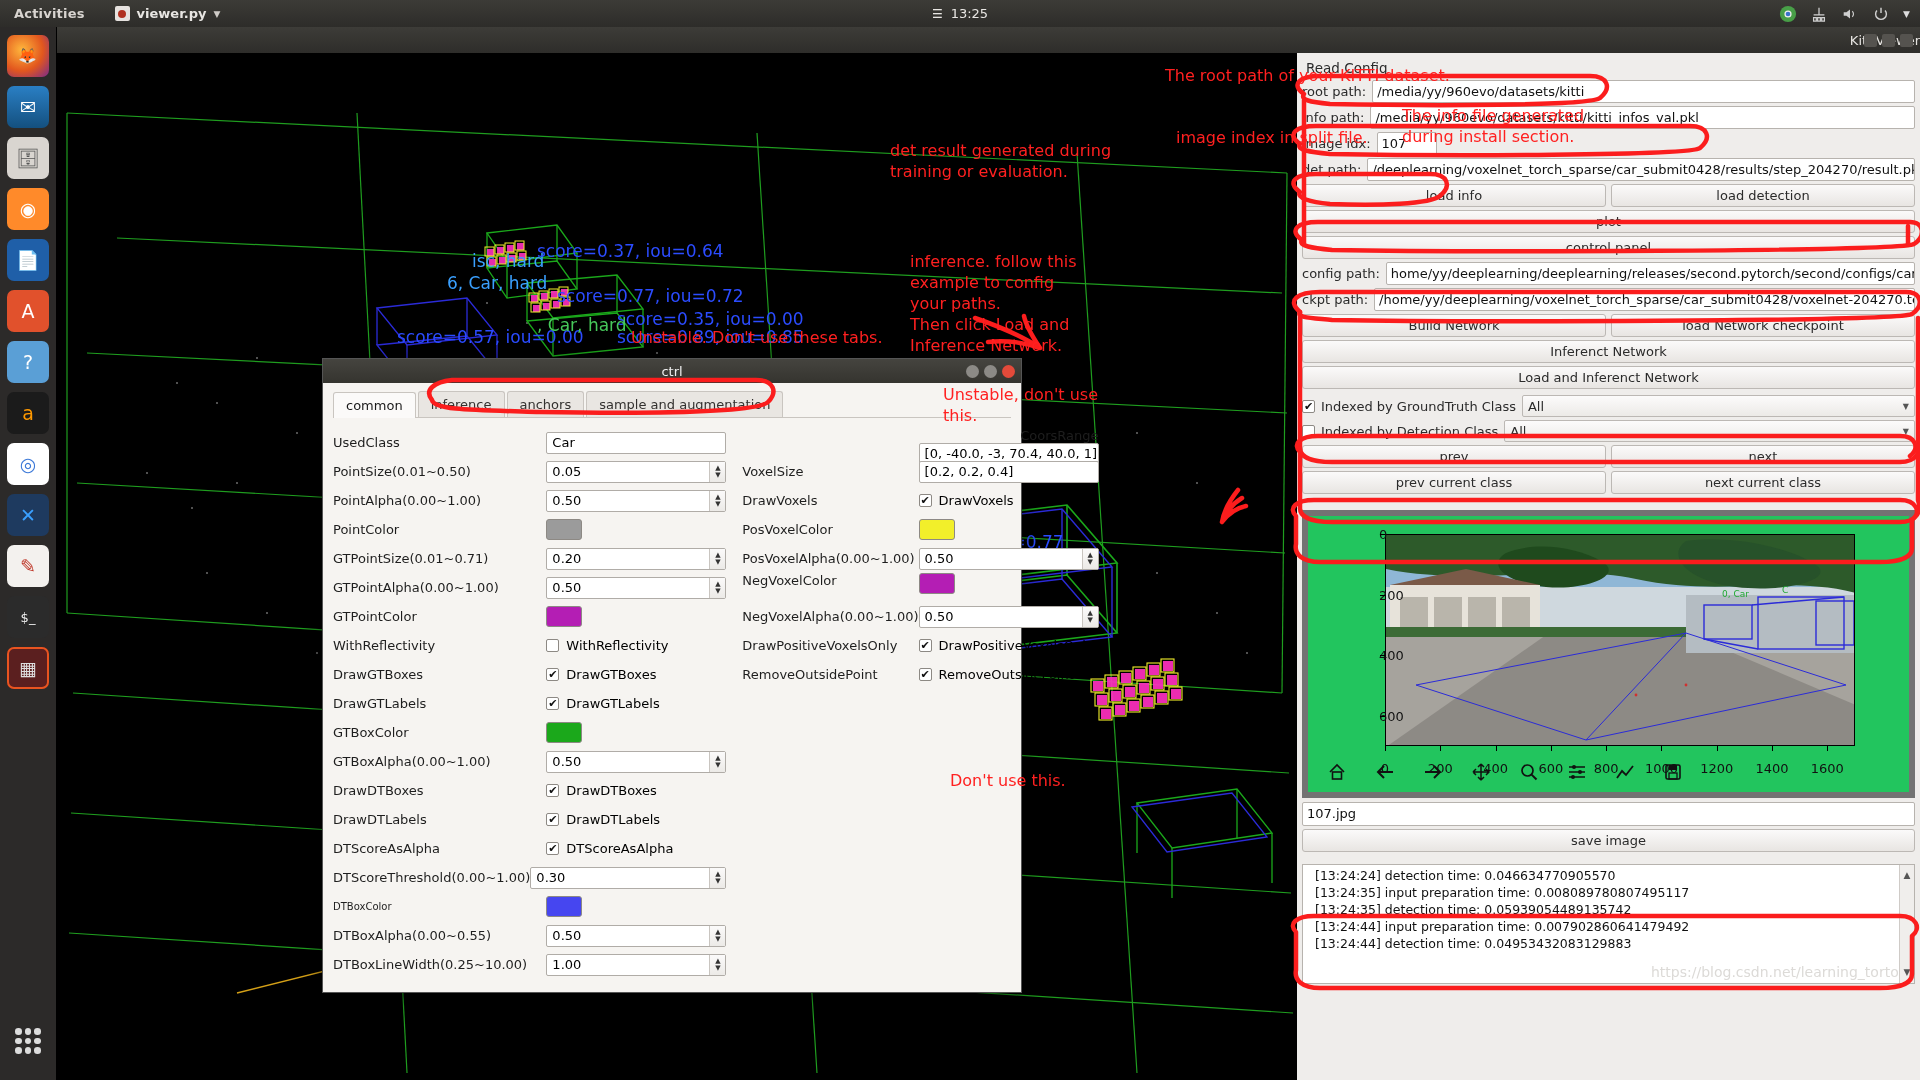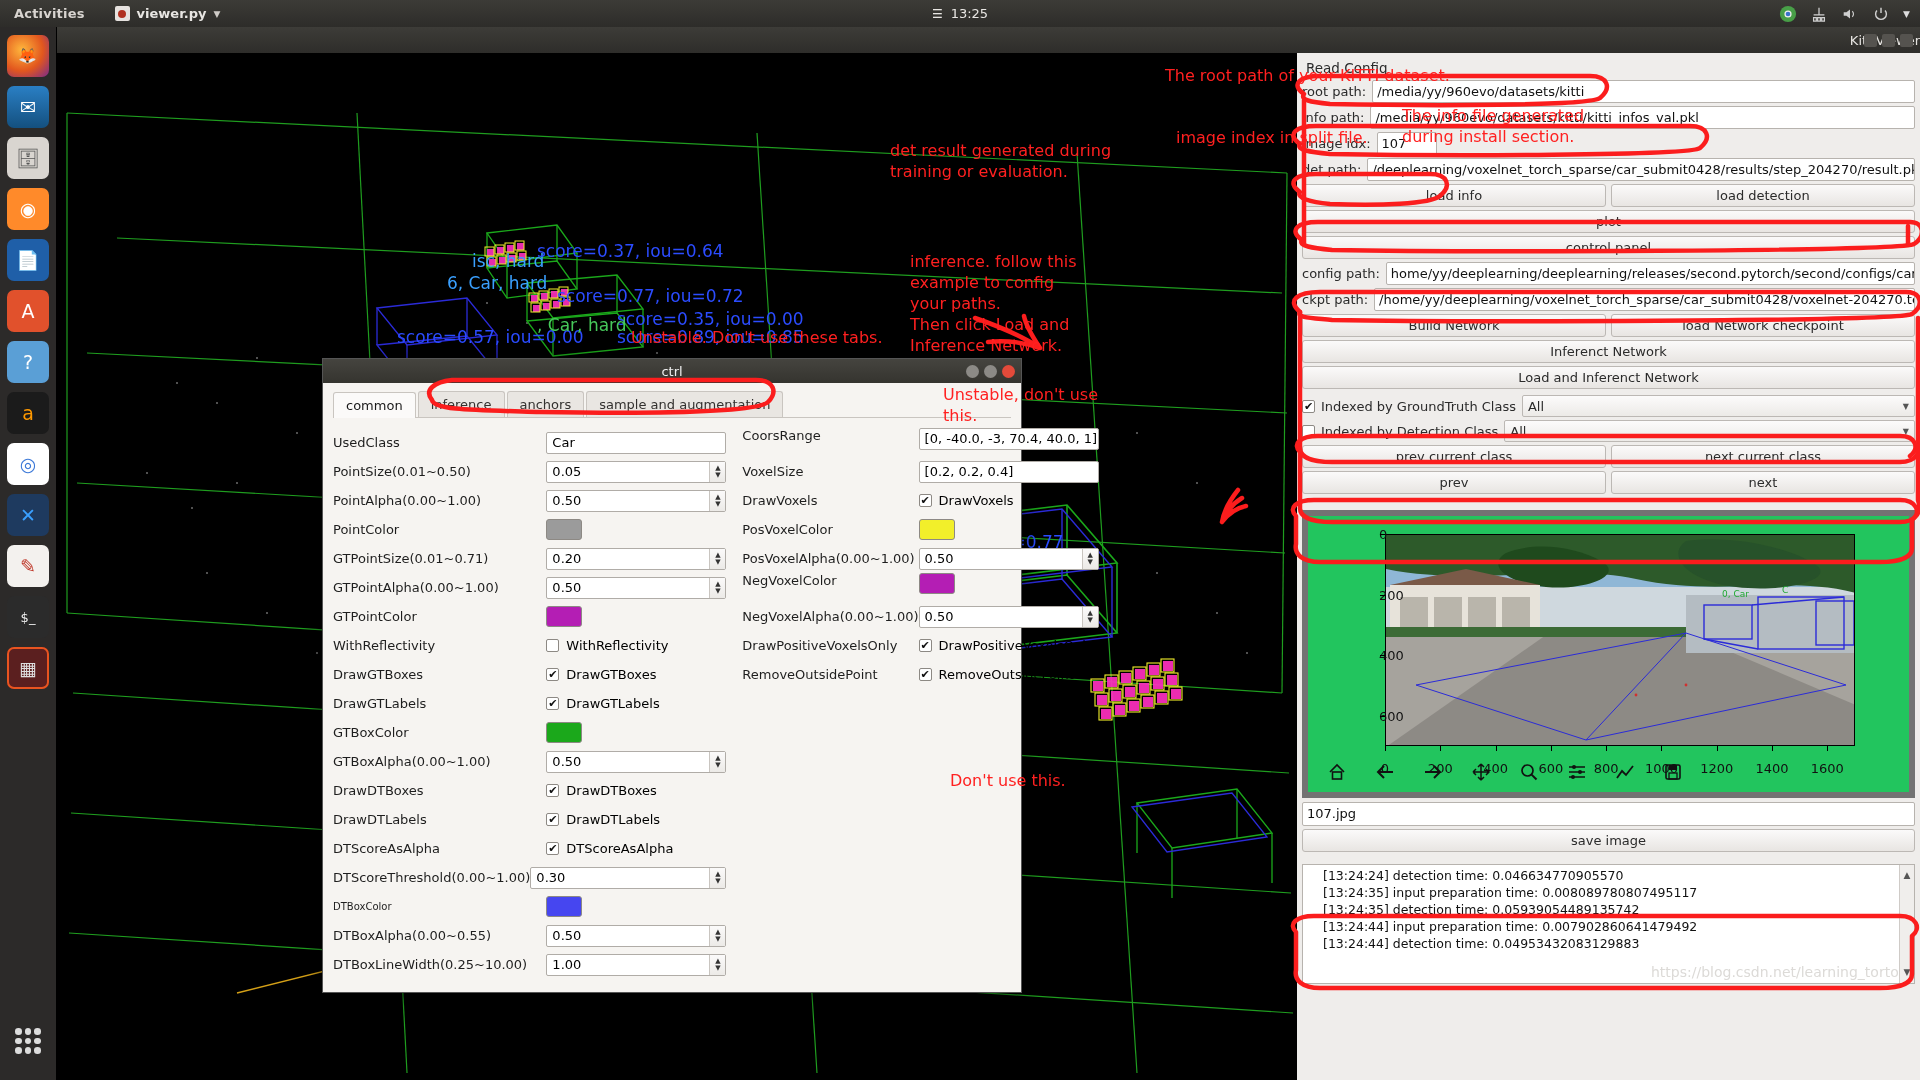--- a/index.html
+++ b/index.html
@@ -82,21 +82,21 @@
   #mpl{background:#22c55e;border:6px solid #737373;height:288px;position:relative;margin-top:16px;}
   #mplaxes{position:absolute;left:77px;top:18px;width:470px;height:212px;border:1px solid #000;overflow:hidden;background:#fff;}
   .ytick{position:absolute;right:100%;margin-right:6px;font-size:13px;color:#111;transform:translateY(-50%);white-space:nowrap;}
   .xtick{position:absolute;top:100%;margin-top:7px;font-size:13px;color:#111;transform:translateX(-50%);}
   .tickmark{position:absolute;background:#000;}
   #mpltool{display:flex;align-items:center;gap:22px;height:40px;padding-left:16px;}
   .tool{width:26px;height:26px;display:flex;align-items:center;justify-content:center;color:#1a1a1a;}
 
   
   #console{background:#fff;border:1px solid #b7b3ae;height:120px;margin-top:12px;
-           font-size:12.5px;line-height:17px;color:#111;padding:2px 20px;position:relative;overflow:hidden;
+           font-size:12.5px;line-height:17px;color:#111;padding:2px 12px;position:relative;overflow:hidden;
            font-family:"DejaVu Sans","Liberation Sans",sans-serif;}
   #console .sb{position:absolute;right:0;top:0;width:15px;height:100%;background:#f0eeec;border-left:1px solid #cfcbc7;
                display:flex;flex-direction:column;justify-content:space-between;align-items:center;font-size:9px;color:#555;padding:2px 0;}
   .wm{position:absolute;right:8px;bottom:2px;color:#dcdad7;font-size:14px;}
 
   
   #redlayer{position:absolute;left:0;top:0;width:1920px;height:1080px;pointer-events:none;}
 </style>
 </head>
 <body>
@@ -403,26 +403,26 @@
     <div class="chkrow">
       <span class="chk"></span>
       <span>Indexed by Detection Class</span>
       <div class="combo">
         <span class="cv">All</span>
         <span class="carr">▼</span>
       </div>
     </div>
 
     <div class="btnrow">
+      <div class="btn">prev</div>
+      <div class="btn">next</div>
+    </div>
+    <div class="btnrow">
       <div class="btn">prev current class</div>
       <div class="btn">next current class</div>
-    </div>
-    <div class="btnrow">
-      <div class="btn">prev</div>
-      <div class="btn">next</div>
     </div>
 
     <div id="mpl">
       <div id="mplaxes">
         <svg width="470" height="212">
           <rect x="0" y="0" width="470" height="212" fill="#cfd8de"></rect>
           <rect x="0" y="0" width="470" height="52" fill="#8fb7d6"></rect>
           <path d="M0 0 H470 V58 C400 40 330 62 250 44 C180 28 90 52 0 34 Z" fill="#2d5a2a"></path>
           <path d="M120 18 C150 6 190 12 215 26 C240 40 200 56 160 52 C120 48 100 30 120 18 Z" fill="#1f4a1d"></path>
           <path d="M300 6 C340 0 400 10 430 30 C450 44 400 58 350 52 C300 46 280 20 300 6 Z" fill="#27522a"></path>
@@ -736,21 +736,21 @@
                 <span style="flex: 1 1 0%; padding-left: 5px; font-size: 13px;">1.00</span>
                 <span style="width: 16px; height: 100%; border-left: 1px solid rgb(201, 197, 192); display: flex; flex-direction: column; justify-content: center; align-items: center; font-size: 7px; line-height: 7px; color: rgb(51, 51, 51); background: linear-gradient(rgb(251, 250, 250), rgb(236, 234, 231));">
                   <span>▲</span>
                   <span>▼</span>
                 </span>
               </div>
             </div>
           </div>
         </div>
       <div id="ctrl-right" style="flex:1;">
-          <div style="display: flex; align-items: flex-start; height: 29px;">
+          <div style="display: flex; align-items: flex-end; height: 29px; flex-direction: column;">
             <div style="flex: 1 1 0%; font-size: 13px; color: rgb(30, 30, 30);">CoorsRange</div>
             <div style="width: 180px; display: flex; align-items: center;">
               <div style="flex: 1 1 0%; height: 22px; background: rgb(255, 255, 255); border: 1px solid rgb(176, 172, 167); border-radius: 2px; padding: 0px 5px; font-size: 13px; line-height: 20px; overflow: hidden; white-space: nowrap;">[0, -40.0, -3, 70.4, 40.0, 1]</div>
             </div>
           </div>
           <div style="display: flex; align-items: center; height: 29px;">
             <div style="flex: 1 1 0%; font-size: 13px; color: rgb(30, 30, 30);">VoxelSize</div>
             <div style="width: 180px; display: flex; align-items: center;">
               <div style="flex: 1 1 0%; height: 22px; background: rgb(255, 255, 255); border: 1px solid rgb(176, 172, 167); border-radius: 2px; padding: 0px 5px; font-size: 13px; line-height: 20px; overflow: hidden; white-space: nowrap;">[0.2, 0.2, 0.4]</div>
             </div>

